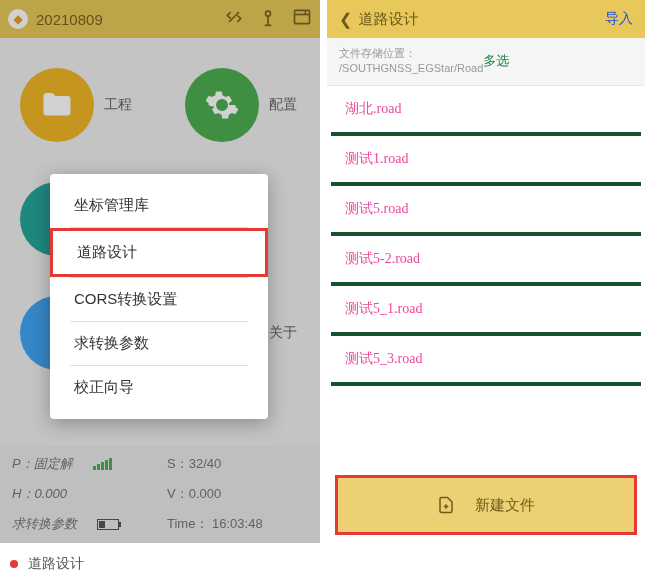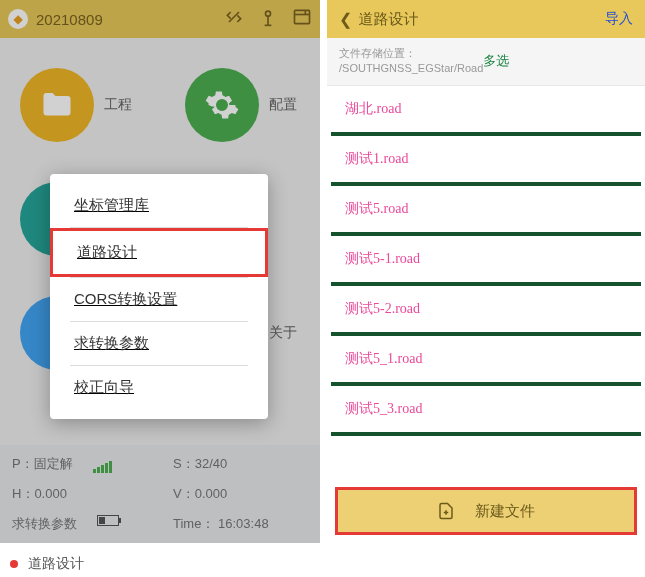--- a/index.html
+++ b/index.html
@@ -23,52 +23,52 @@
   .c-green { background: #4caf50; }
   .c-teal { background: #26a69a; }
   .c-orange { background: #ff9800; }
   .c-blue { background: #42a5f5; }
   .c-gray { background: #9e9e9e; }
   .pl-label { color: #666; font-size: 14px; }
   
   .pl-status { position: absolute; bottom: 0; left: 0; right: 0; background: #e8eaec; padding: 10px 12px; font-size: 13px; color: #777; }
   .pl-status-row { display: flex; margin-bottom: 12px; }
   .pl-status-row:last-child { margin-bottom: 0; }
-  .pl-status-left { width: 155px; display: flex; gap: 20px; }
-  .pl-status-right { flex: 1; margin-left: 6px; }
+  .pl-status-left { width: 155px; display: flex; align-items: center; gap: 20px; font-style: italic; }
+  .pl-status-right { flex: 1; }
   .signal-bars { display: inline-flex; gap: 1px; align-items: flex-end; }
   .signal-bars span { width: 3px; background: #4caf50; }
   .sb1 { height: 4px; } .sb2 { height: 6px; } .sb3 { height: 8px; } .sb4 { height: 10px; } .sb5 { height: 12px; }
   .battery { display: inline-block; width: 22px; height: 11px; border: 1px solid #555; position: relative; }
   .battery::after { content: ''; position: absolute; right: -3px; top: 2px; width: 2px; height: 5px; background: #555; }
   .battery-fill { position: absolute; left: 1px; top: 1px; bottom: 1px; width: 6px; background: #555; }
   
   .overlay { position: absolute; inset: 0; background: rgba(0,0,0,0.18); z-index: 5; }
   
-  .popup { position: absolute; top: 174px; left: 50px; width: 218px; background: #fff; border-radius: 4px; box-shadow: 0 4px 20px rgba(0,0,0,0.3); z-index: 10; padding: 10px 0; text-decoration: underline; }
+  .popup { position: absolute; top: 174px; left: 50px; width: 218px; background: #fff; border-radius: 4px; box-shadow: 0 4px 20px rgba(0,0,0,0.3); z-index: 10; padding: 10px 0; }
   .popup-item { padding: 12px 24px; font-size: 15px; color: #333; position: relative; }
   .popup-sep { height: 1px; background: #ddd; margin: 0 20px; }
   .highlight-box { border: 3px solid #e53935; }
   
   
   .phone-right { width: 318px; height: 543px; background: #fff; margin-left: 7px; position: relative; display: flex; flex-direction: column; }
   .pr-header { background: #e8c85a; height: 38px; display: flex; align-items: center; justify-content: space-between; padding: 0 12px; }
   .pr-header-left { display: flex; align-items: center; gap: 6px; color: #6b5a1a; font-size: 15px; }
   .pr-back { color: #6b5a1a; font-size: 16px; }
   .pr-import { color: #1d4ed8; font-size: 14px; }
   
   .pr-path-bar { background: #f5f5f5; padding: 8px 12px; display: flex; align-items: center; border-bottom: 1px solid #e8e8e8; }
   .pr-path-left { font-size: 11px; color: #999; line-height: 1.4; }
   .pr-multi { color: #15803d; font-size: 13px; }
   
   .pr-list { flex: 1; overflow-y: auto; }
   .pr-list-item { padding: 14px 14px; font-size: 14px; color: #ec4899; border-bottom: 4px solid #14532d; margin: 0 4px; font-family: Liberation Serif, serif; }
   
   .pr-footer { padding: 8px; }
-  .pr-new-btn { background: #edd074; border: 3px solid #e53935; height: 48px; display: flex; align-items: center; justify-content: center; gap: 20px; color: #6b5a1a; font-size: 15px; }
+  .pr-new-btn { background: #edd074; border: 3px solid #e53935; height: 60px; display: flex; align-items: center; justify-content: center; gap: 20px; color: #6b5a1a; font-size: 15px; }
   
   .caption { display: flex; align-items: center; gap: 10px; padding: 12px 10px; font-size: 14px; color: #555; }
   .red-dot { width: 8px; height: 8px; background: #e53935; border-radius: 50%; }
 </style>
 </head>
 <body>
 
 <div class="container">
 
   <div class="phone-left">
@@ -193,21 +193,20 @@
         <div>文件存储位置：</div>
         <div>/SOUTHGNSS_EGStar/Road</div>
       </div>
       <span class="pr-multi">多选</span>
     </div>
 
     <div class="pr-list">
       <div class="pr-list-item">湖北.road</div>
       <div class="pr-list-item">测试1.road</div>
       <div class="pr-list-item">测试5.road</div>
-      <div class="pr-list-item">测试5-1.road</div>
       <div class="pr-list-item">测试5-2.road</div>
       <div class="pr-list-item">测试5_1.road</div>
       <div class="pr-list-item">测试5_3.road</div>
     </div>
 
     <div class="pr-footer">
       <div class="pr-new-btn">
         <svg width="18" height="18" viewBox="0 0 24 24" fill="none" stroke="currentColor" stroke-width="2">
             <path d="M14 2H6a2 2 0 00-2 2v16a2 2 0 002 2h12a2 2 0 002-2V8l-6-6z"></path>
             <line x1="12" y1="11" x2="12" y2="17"></line>

